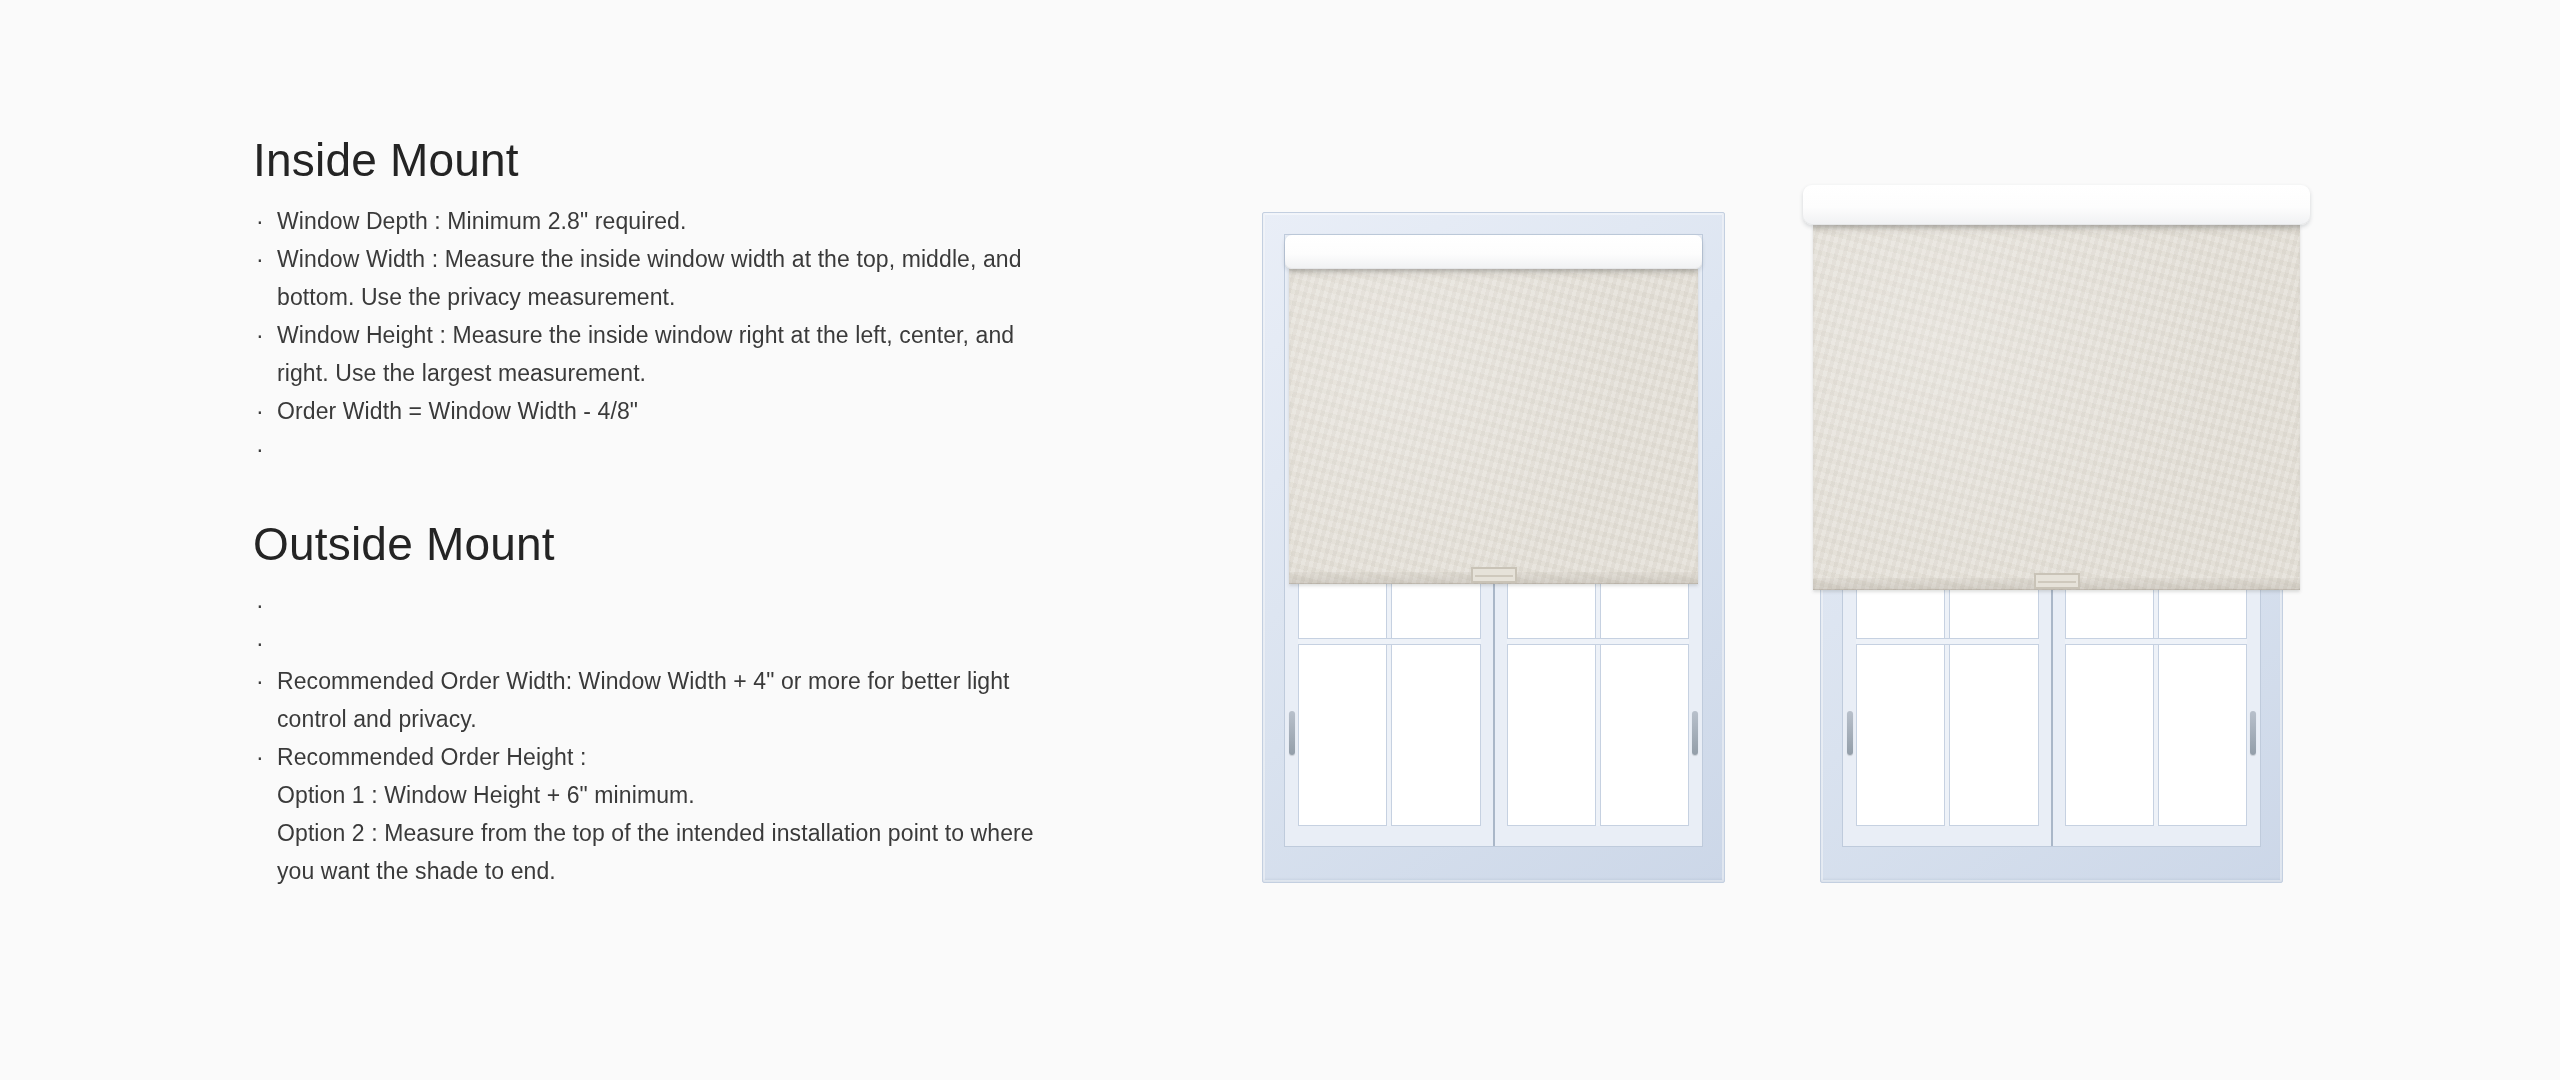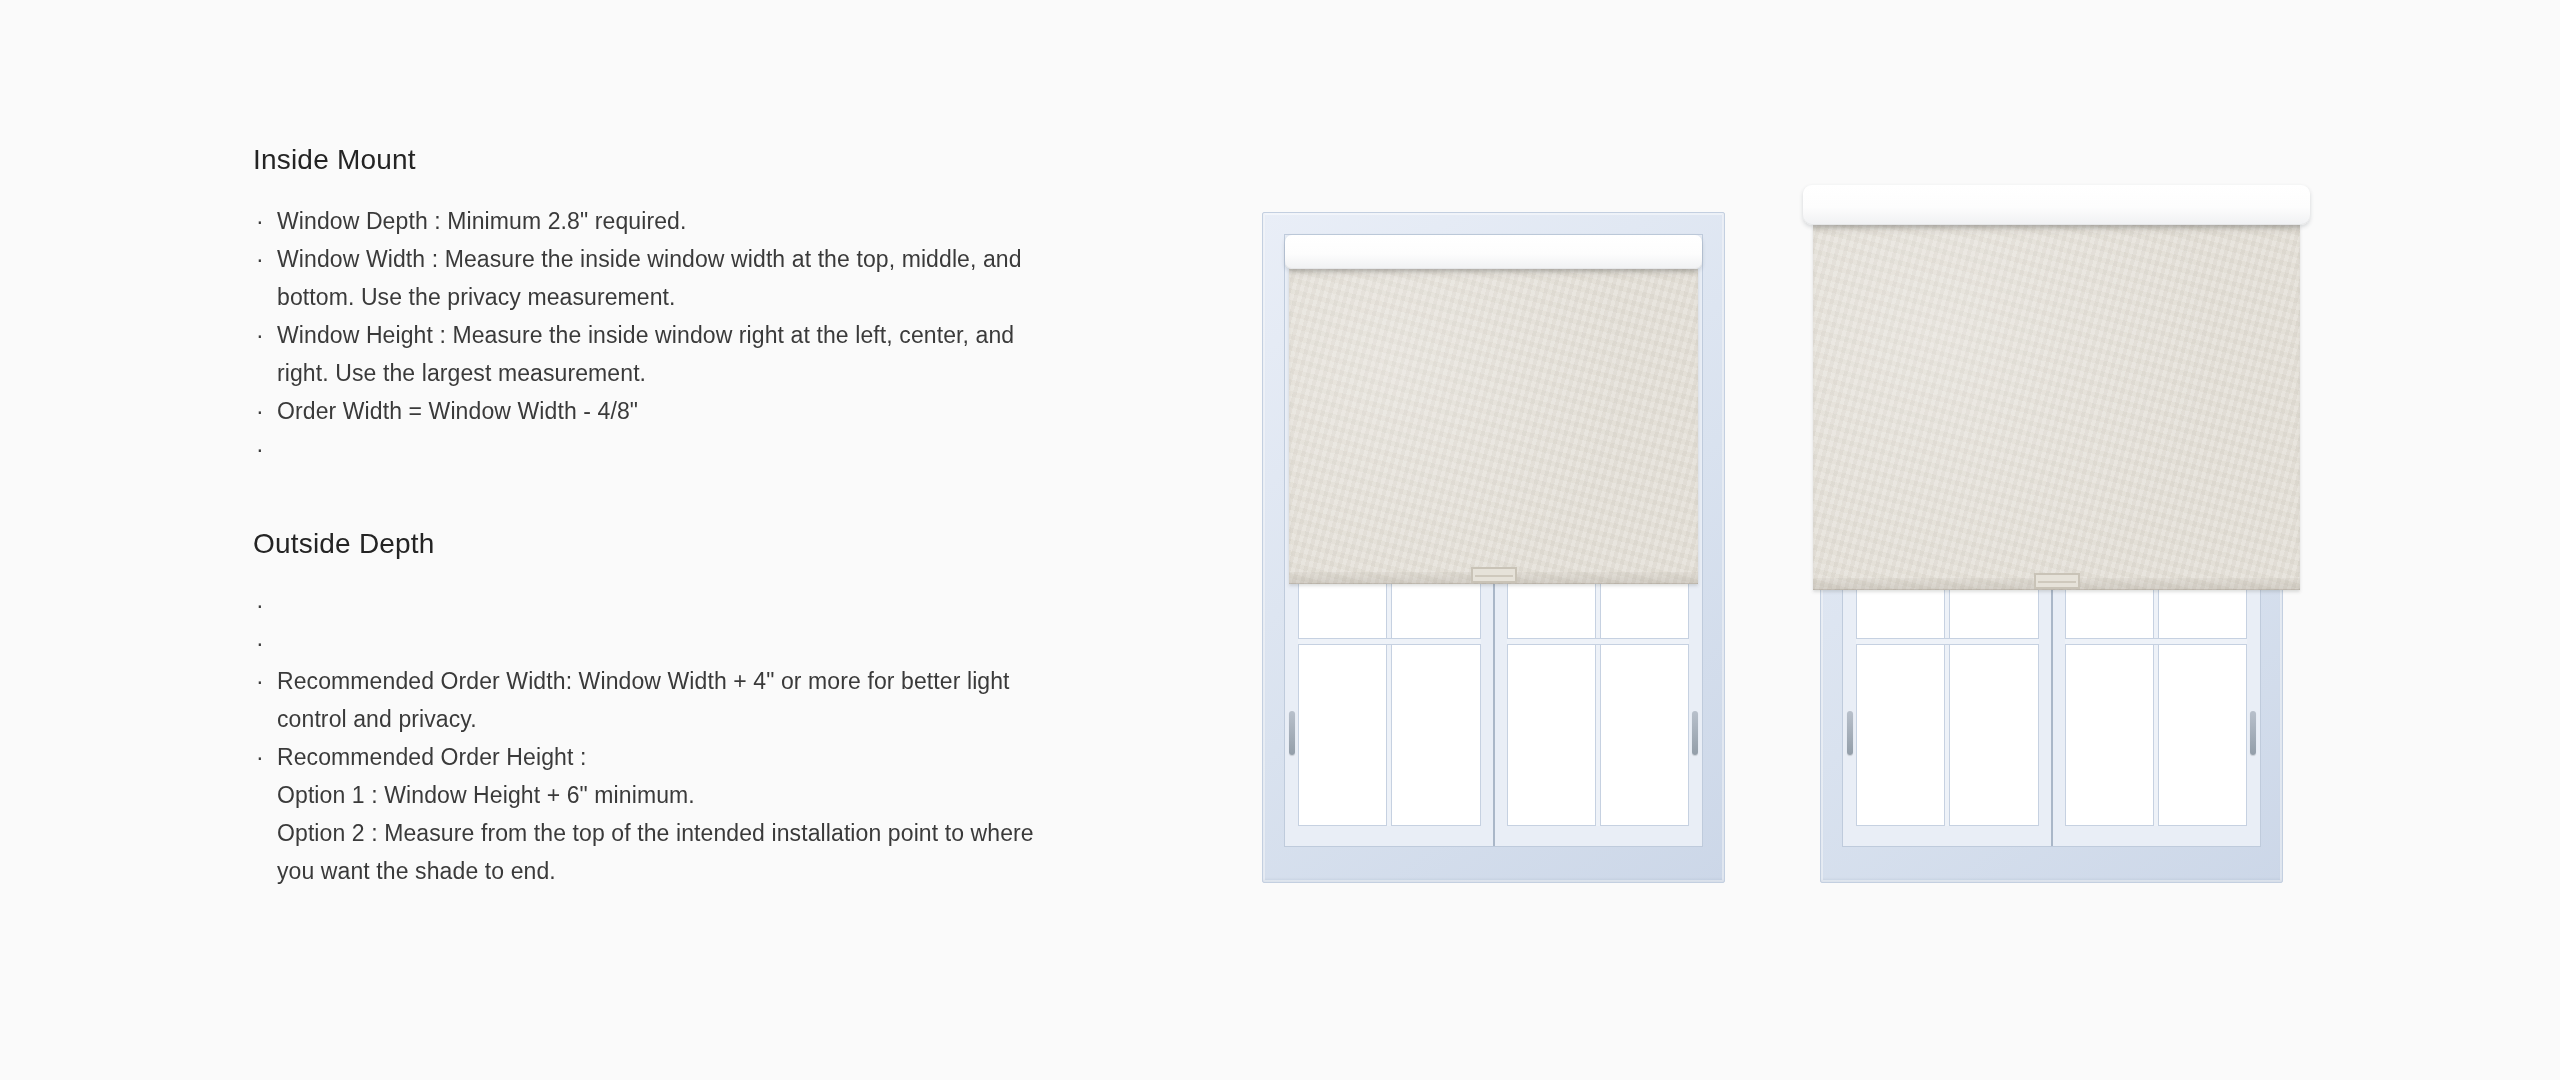--- a/index.html
+++ b/index.html
@@ -7,21 +7,21 @@
   body {
     width: 2560px; height: 1080px; overflow: hidden;
     font-family: "Liberation Sans", "DejaVu Sans", sans-serif;
     background: var(--page_background, #fafafa);
   }
   .page { position: relative; width: 2560px; height: 1080px; background: var(--page_background, #fafafa); }
 
   
   .text-col { position: absolute; left: 253px; top: 138px; width: 940px; }
   .mount-heading {
-    margin: 0; font-size: 28px; line-height: 44px; font-weight: 500;
+    margin: 0; font-size: 46px; line-height: 44px; font-weight: 500;
     color: var(--heading_text, #242424); letter-spacing: 0.2px;
   }
   .mount-heading.second { margin-top: 54px; }
   ul.mlist { list-style: none; margin: 20px 0 0 0; padding: 0; }
   li.mitem { display: flex; align-items: flex-start; margin: 0; }
   .bullet {
     flex: 0 0 24px; width: 24px; padding-left: 3px;
     font-size: 23px; line-height: 38px; color: var(--body_text, #3a3a3a);
   }
   .itext {
@@ -139,21 +139,21 @@
           <li class="mitem">
             <span class="bullet">·</span>
             <span class="itext">Order Width = Window Width - 4/8"</span>
           </li>
           <li class="mitem">
             <span class="bullet">·</span>
           </li>
         </ul>
     </section>
     <section>
-      <h2 class="mount-heading second">Outside Depth</h2>
+      <h2 class="mount-heading second">Outside Mount</h2>
       <ul class="mlist">
           <li class="mitem">
             <span class="bullet">·</span>
           </li>
           <li class="mitem">
             <span class="bullet">·</span>
           </li>
           <li class="mitem">
             <span class="bullet">·</span>
             <span class="itext">Recommended Order Width: Window Width + 4" or more for better light

